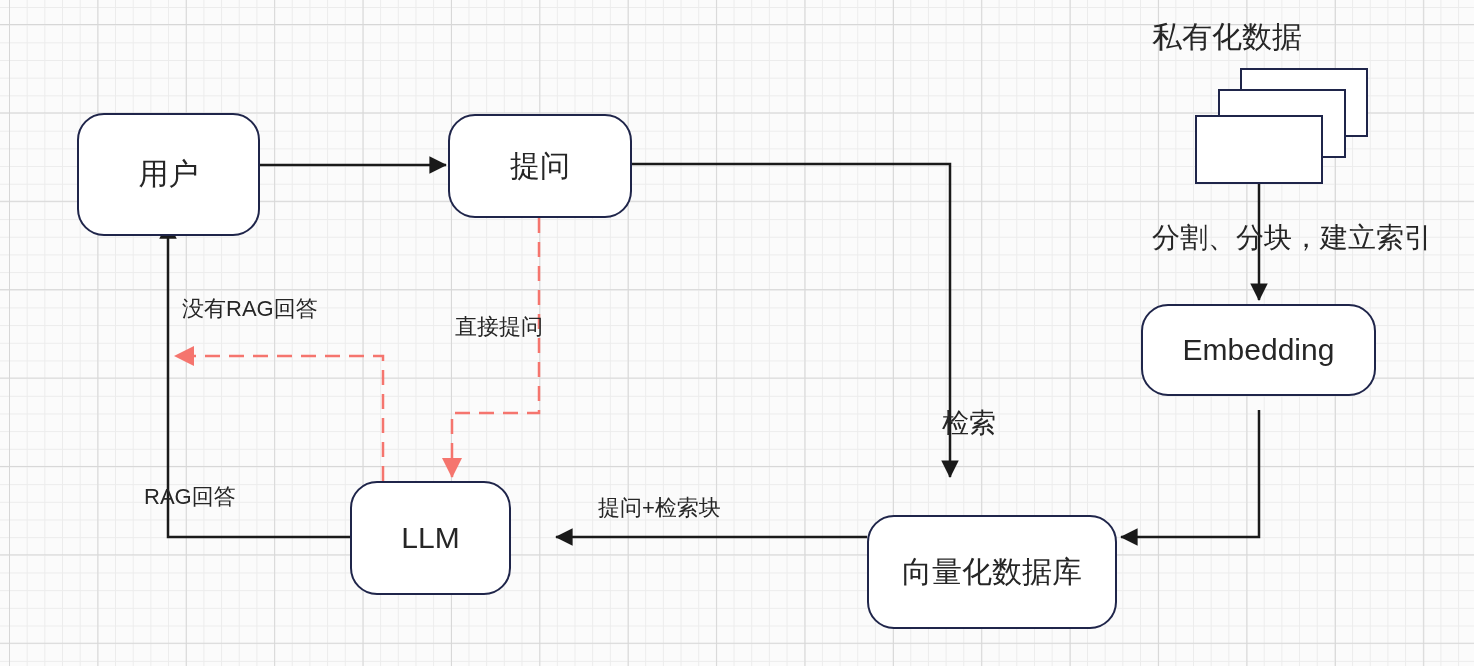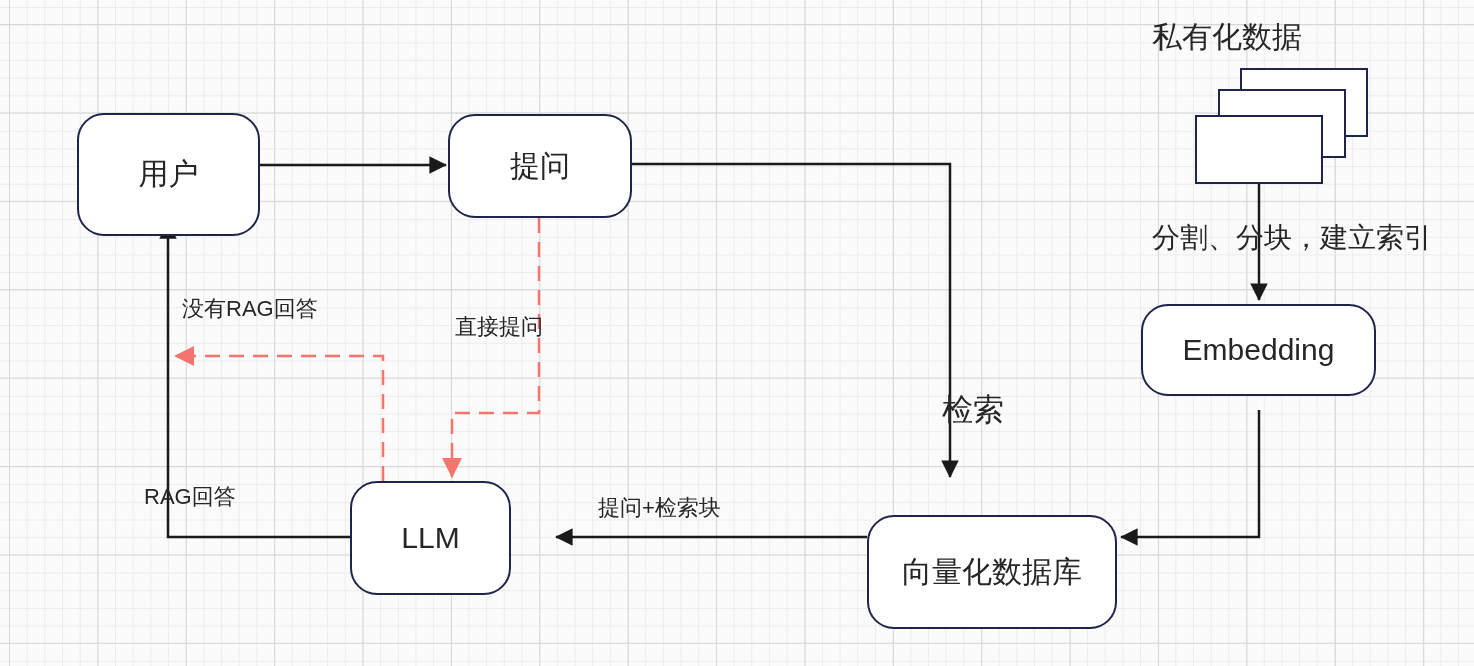--- a/index.html
+++ b/index.html
@@ -60,21 +60,21 @@
   #node-llm       { left: 350px;  top: 481px; width: 161px; height: 114px; }
 
   #doc-back  { left: 1240px; top: 68px; }
   #doc-mid   { left: 1218px; top: 89px; }
   #doc-front { left: 1195px; top: 115px; }
 
   #label-private   { left: 1152px; top: 20px;  font-size: 30px; }
   #label-split     { left: 1152px; top: 222px; font-size: 28px; }
   #label-norag     { left: 182px;  top: 296px; }
   #label-direct    { left: 455px;  top: 294px; margin-top: 20px; }
-  #label-retrieve  { left: 942px;  top: 392px; font-size: 31px; }
+  #label-retrieve  { left: 942px;  top: 408px; font-size: 27px; }
   #label-raganswer { left: 144px;  top: 484px; }
   #label-chunks    { left: 598px;  top: 495px; }
 </style>
 </head>
 <body>
 
 <div id="canvas">
 
   <svg id="edges" viewBox="0 0 1474 666" xmlns="http://www.w3.org/2000/svg">
     <defs>

